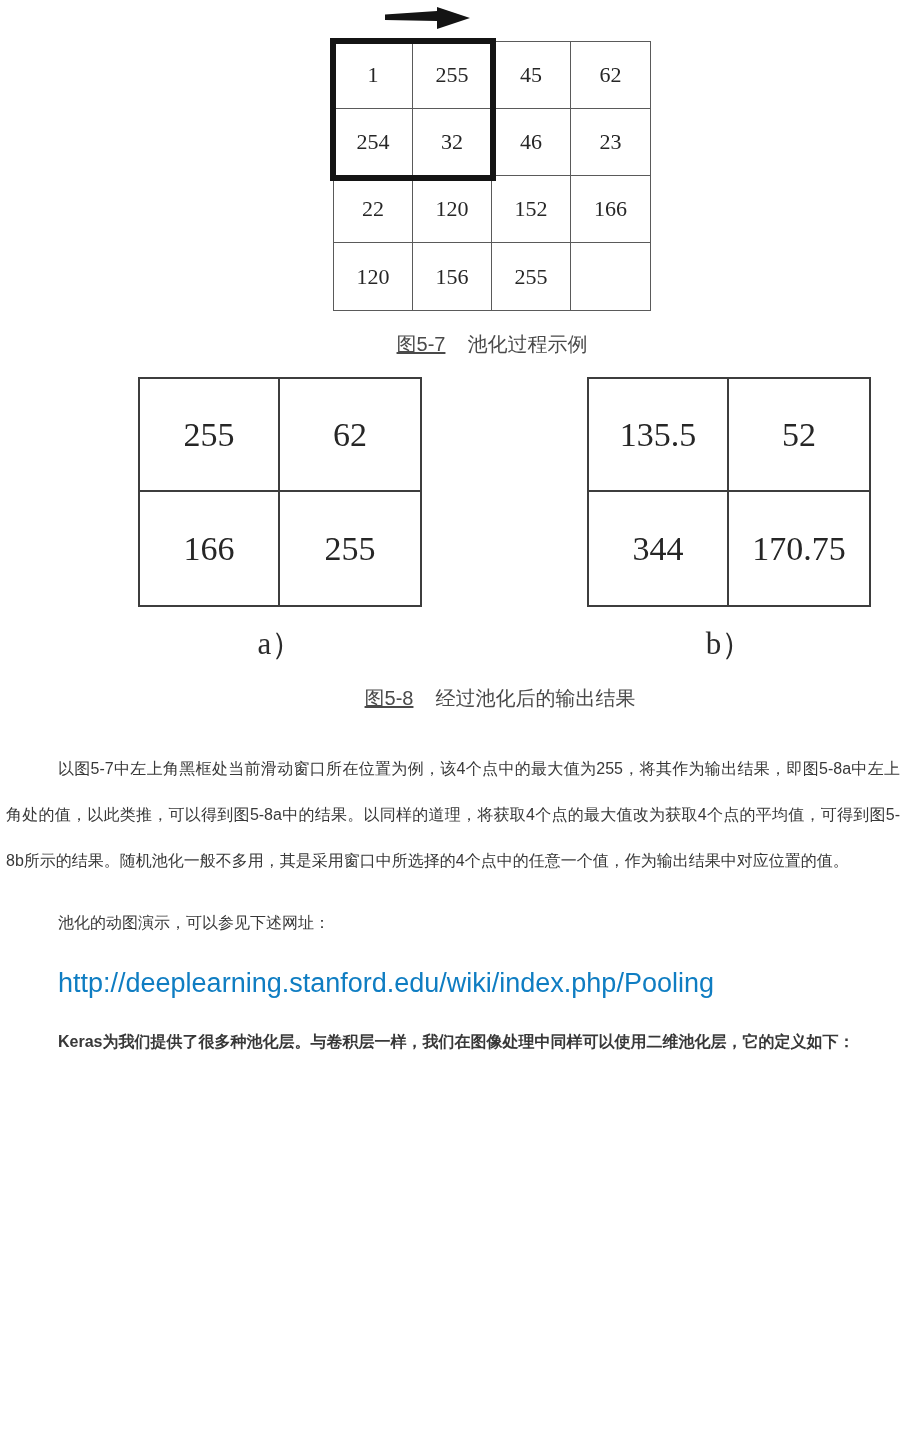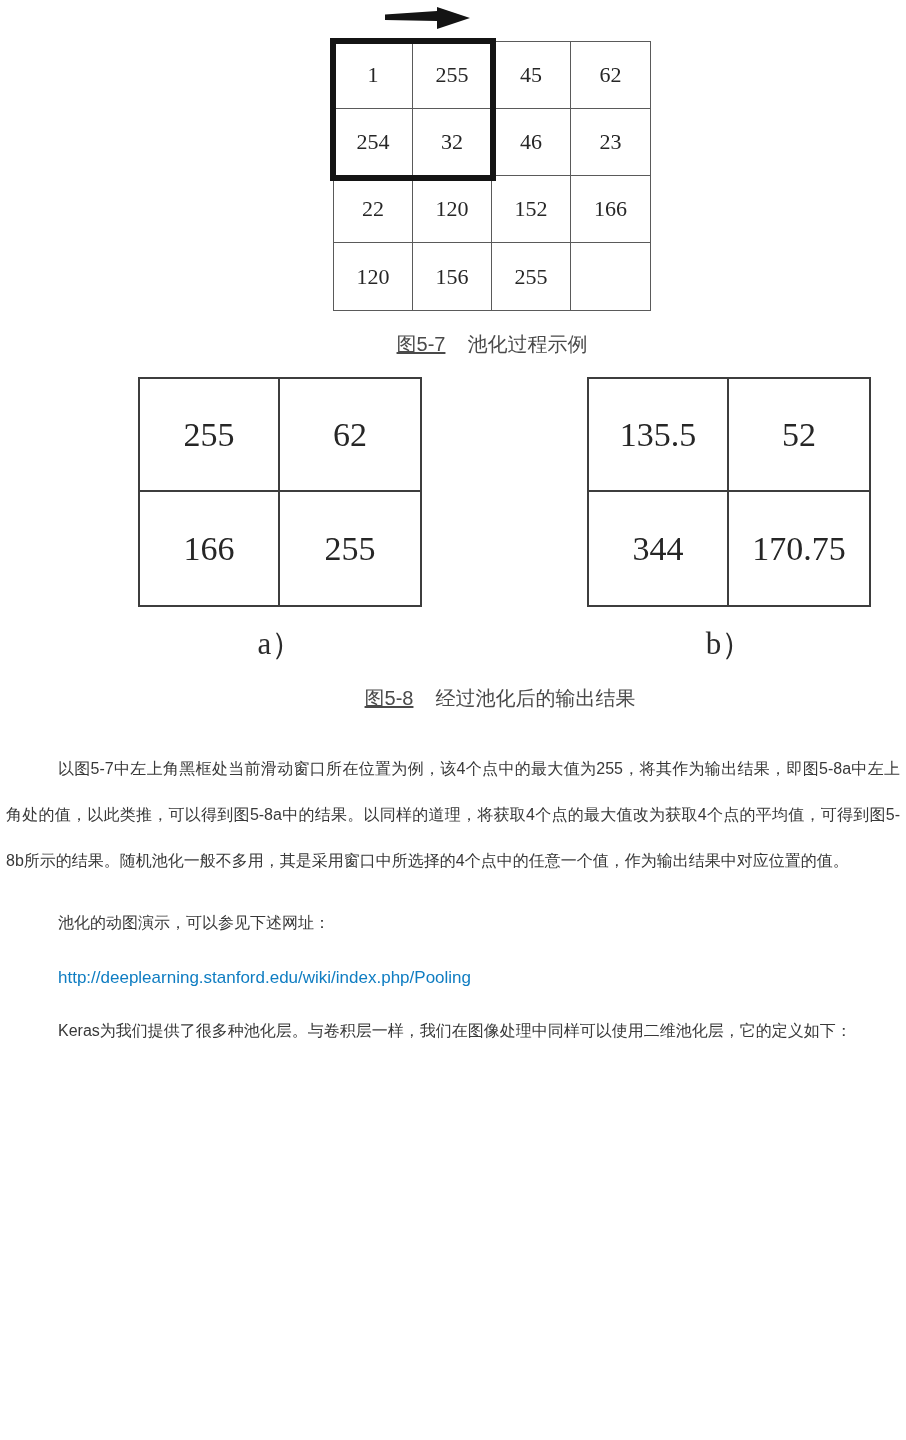--- a/index.html
+++ b/index.html
@@ -74,22 +74,22 @@
   .body-p {
     padding:0 6px;
     font-size:16px; line-height:46px;
     text-align:justify;
     text-indent:52px;
     color:#383838;
   }
   .p1 { margin-top:34px; }
   .p2 { margin-top:17px; }
   .p3 { margin-top:16px; }
-  .p4 { margin-top:20px; }
-  .link-line { margin:22px 0 0 58px; font-size:17px; }
+  .p4 { margin-top:20px;font-weight:bold; }
+  .link-line { margin:22px 0 0 58px; font-size:27px; }
   .link-line a { color:#0f7dc2; text-decoration:none; }
   .code-block {
     margin-top:14px;
     font-family:"Liberation Mono", monospace;
     font-size:19px; line-height:32px;
     color:#454545;
     white-space:pre;
   }
 </style>
 </head>

